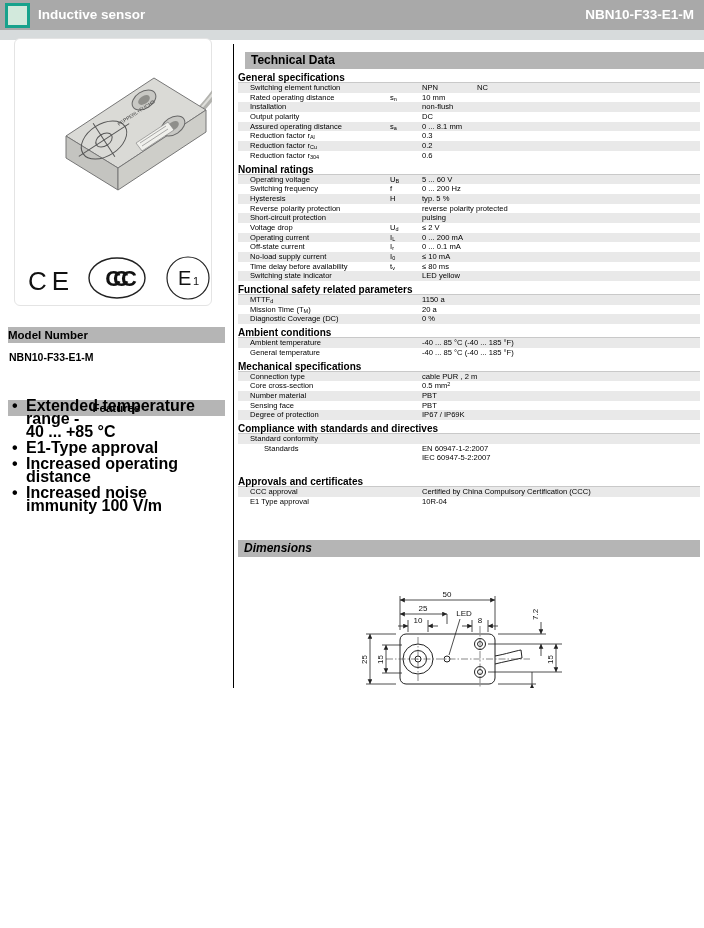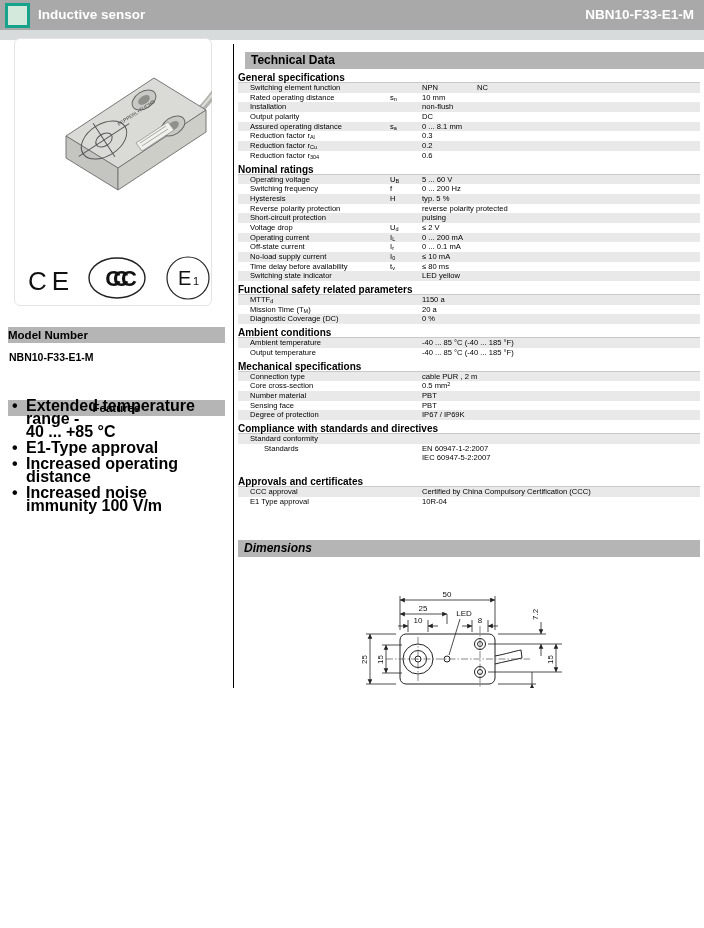--- a/index.html
+++ b/index.html
@@ -231,21 +231,21 @@
       <div class="spec-row alt">
         <span class="sr-label">Diagnostic Coverage (DC)</span>
         <span class="sr-val">0 %</span>
       </div>
       <div class="sec-header">Ambient conditions</div>
       <div class="spec-row alt">
         <span class="sr-label">Ambient temperature</span>
         <span class="sr-val">-40 ... 85 °C (-40 ... 185 °F)</span>
       </div>
       <div class="spec-row">
-        <span class="sr-label">Output temperature</span>
+        <span class="sr-label">General temperature</span>
         <span class="sr-val">-40 ... 85 °C (-40 ... 185 °F)</span>
       </div>
       <div class="sec-header">Mechanical specifications</div>
       <div class="spec-row alt">
         <span class="sr-label">Connection type</span>
         <span class="sr-val">cable PUR , 2 m</span>
       </div>
       <div class="spec-row">
         <span class="sr-label">Core cross-section</span>
         <span class="sr-val">0.5 mm<sup>2</sup></span>

